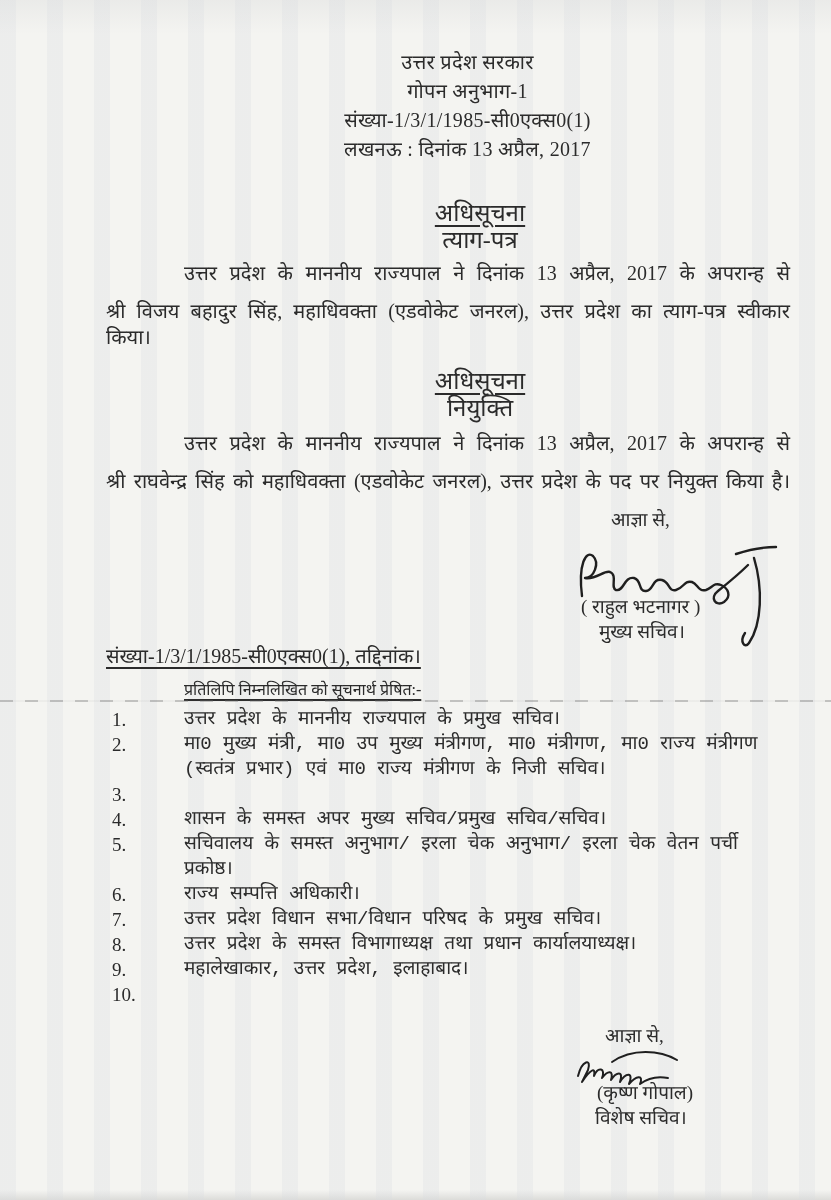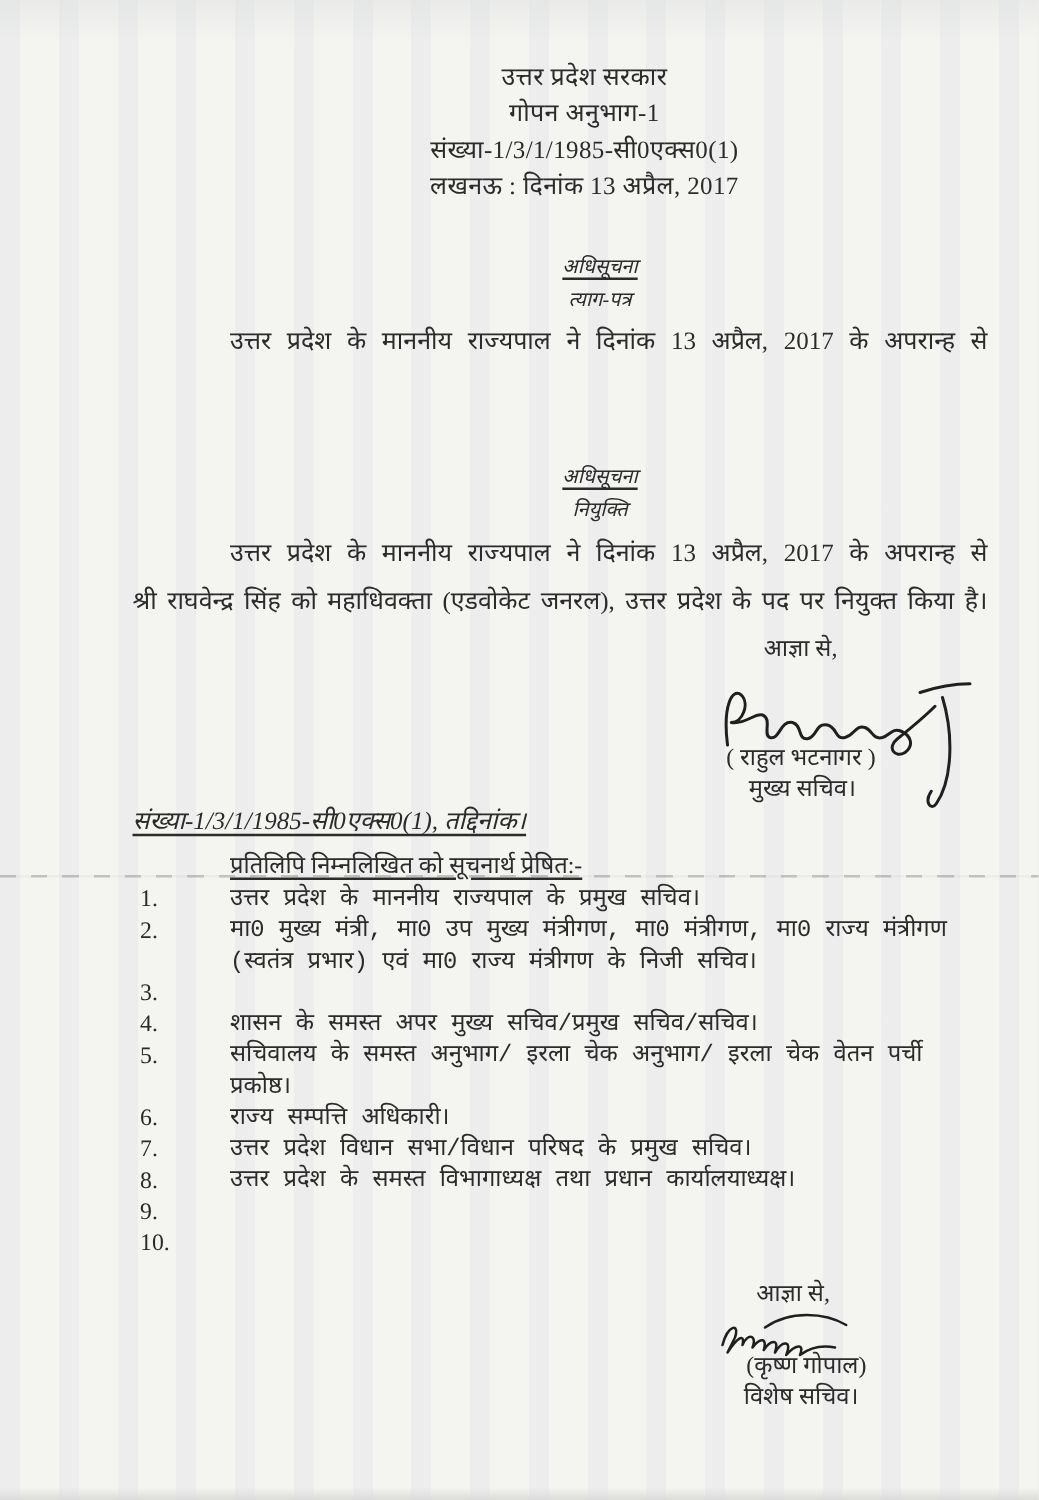--- a/index.html
+++ b/index.html
@@ -20,44 +20,43 @@
   .abs{position:absolute;}
   .header-block{
     top:48px;left:104px;right:0;
     text-align:center;
     font-size:20px;line-height:29px;
     letter-spacing:0.3px;
   }
   .notif-head{
     left:129px;right:0;
     text-align:center;
-    font-size:16px;line-height:27px;font-style:italic;
+    font-size:24px;line-height:27px;
   }
   .uline{text-decoration:underline;text-underline-offset:4px;text-decoration-thickness:1.5px;}
   .para{
     left:106px;width:684px;
     font-size:20px;
   }
   .jline{
     text-align:justify;
     text-align-last:justify;
     height:38px;
     line-height:26px;
     word-spacing:2px;
   }
   .indent{text-indent:78px;}
   .sigtext{font-size:19px;line-height:24px;white-space:nowrap;}
   .refline{
     top:642px;left:106px;
     font-size:20px;
-    font-style:italic;
   }
   .copyhead{
     top:678px;left:184px;
-    font-size:19px;
+    font-size:16px;
   }
   .crease{
     top:700px;left:0;width:831px;height:2px;
     background:repeating-linear-gradient(90deg, rgba(110,110,110,0.38) 0 13px, rgba(110,110,110,0.06) 13px 25px);
   }
   .copy-list{
     top:707px;left:112px;width:684px;
     font-size:19px;line-height:25px;
   }
   .copy-row{display:flex;align-items:flex-start;}
@@ -77,20 +76,21 @@
     <div>संख्या-1/3/1/1985-सी0एक्स0(1)</div>
     <div>लखनऊ : दिनांक 13 अप्रैल, 2017</div>
   </div>
 
   <div class="abs notif-head" style="top:200px;">
     <div class="uline">अधिसूचना</div>
     <div>त्याग-पत्र</div>
   </div>
   <div class="abs para" style="top:260px;">
     <div class="jline indent">उत्तर प्रदेश के माननीय राज्यपाल ने दिनांक 13 अप्रैल, 2017 के अपरान्ह से</div>
+    <div class="jline">श्री विजय बहादुर सिंह, महाधिवक्ता (एडवोकेट जनरल), उत्तर प्रदेश का त्याग-पत्र स्वीकार किया।</div>
   </div>
 
   <div class="abs notif-head" style="top:368px;">
     <div class="uline">अधिसूचना</div>
     <div>नियुक्ति</div>
   </div>
   <div class="abs para" style="top:430px;">
     <div class="jline indent">उत्तर प्रदेश के माननीय राज्यपाल ने दिनांक 13 अप्रैल, 2017 के अपरान्ह से</div>
     <div class="jline">श्री राघवेन्द्र सिंह को महाधिवक्ता (एडवोकेट जनरल), उत्तर प्रदेश के पद पर नियुक्त किया है।</div>
   </div>
@@ -141,20 +141,21 @@
     <div class="copy-row">
       <span class="copy-num">7.</span>
       <span class="copy-text">उत्तर प्रदेश विधान सभा/विधान परिषद के प्रमुख सचिव।</span>
     </div>
     <div class="copy-row">
       <span class="copy-num">8.</span>
       <span class="copy-text">उत्तर प्रदेश के समस्त विभागाध्यक्ष तथा प्रधान कार्यालयाध्यक्ष।</span>
     </div>
     <div class="copy-row">
       <span class="copy-num">9.</span>
+      <span class="copy-text">महालेखाकार, उत्तर प्रदेश, इलाहाबाद।</span>
     </div>
     <div class="copy-row">
       <span class="copy-num">10.</span>
     </div>
   </div>
 
   <div class="abs sigtext" style="top:1024px;left:605px;">आज्ञा से,</div>
   <svg class="abs sig" style="top:1046px;left:572px;" width="112" height="44" viewBox="0 0 112 44">
     <path stroke-width="2" d="M40,16 C60,2 88,4 105,14"></path>
     <path stroke-width="2" d="M6,30 C10,14 20,12 16,24 L10,36 C18,24 24,20 22,30 C26,20 34,22 30,32 C36,24 42,24 39,34 C44,26 52,24 48,36 C54,26 62,26 57,38 C64,30 72,28 68,38 C76,32 86,30 96,32"></path>

